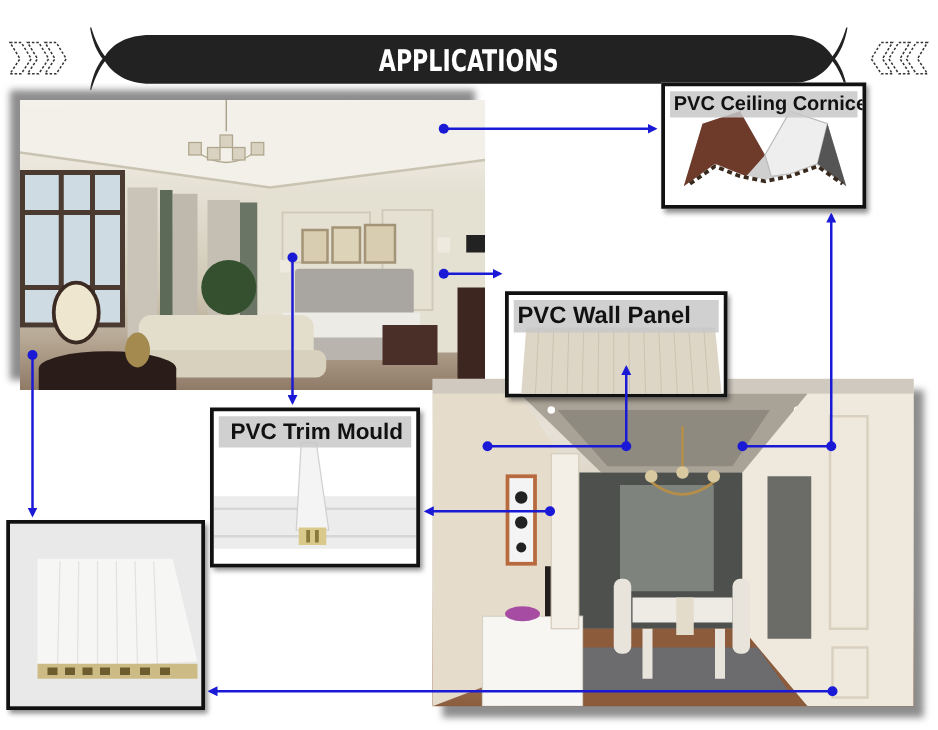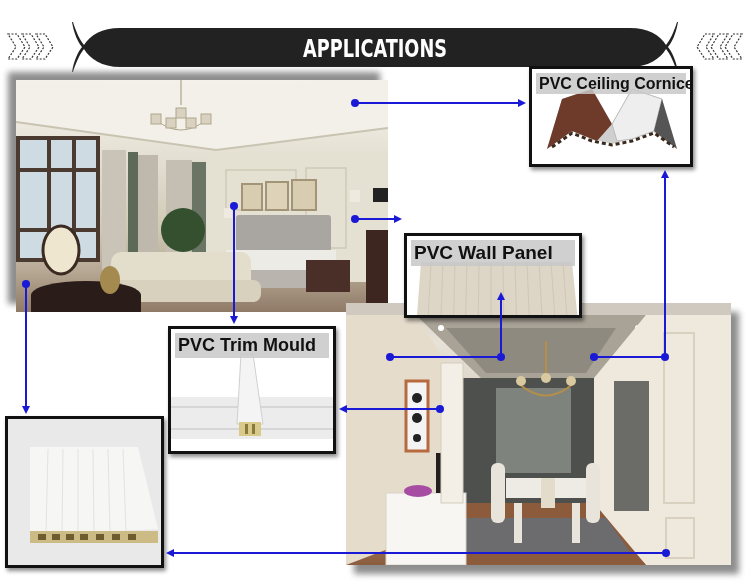--- a/index.html
+++ b/index.html
@@ -31,21 +31,21 @@
     .prod-label {
       position: absolute; left: 4px; top: 4px; right: 4px; height: 22px;
       background: rgba(200,200,200,0.85); color: #111; font-weight: bold;
       font-family: "Liberation Sans", sans-serif; white-space: nowrap; line-height: 22px; padding-left: 3px;
     }
     .p-cornice { left: 529px; top: 66px; width: 164px; height: 101px; }
     .p-cornice .prod-label { font-size: 16px; height: 21px; line-height: 21px; }
     .p-wall { left: 404px; top: 189px; width: 178px; height: 85px; margin-top: 44px; }
     .p-wall .prod-label { font-size: 19px; height: 26px; line-height: 26px; }
     .p-trim { left: 168px; top: 326px; width: 168px; height: 128px; }
-    .p-trim .prod-label { font-size: 18px; height: 25px; line-height: 25px; }
+    .p-trim .prod-label { font-size: 18px; height: 25px; line-height: 25px; text-align: center; }
     .p-skirt { left: 5px; top: 416px; width: 159px; height: 152px; }
     .p-skirt .prod-label { font-size: 15px; height: 21px; line-height: 21px; }
 
     
     .connectors { position: absolute; left: 0; top: 0; width: 750px; height: 584px; pointer-events: none; }
   </style>
 </head>
 <body>
 
 <div class="banner">

